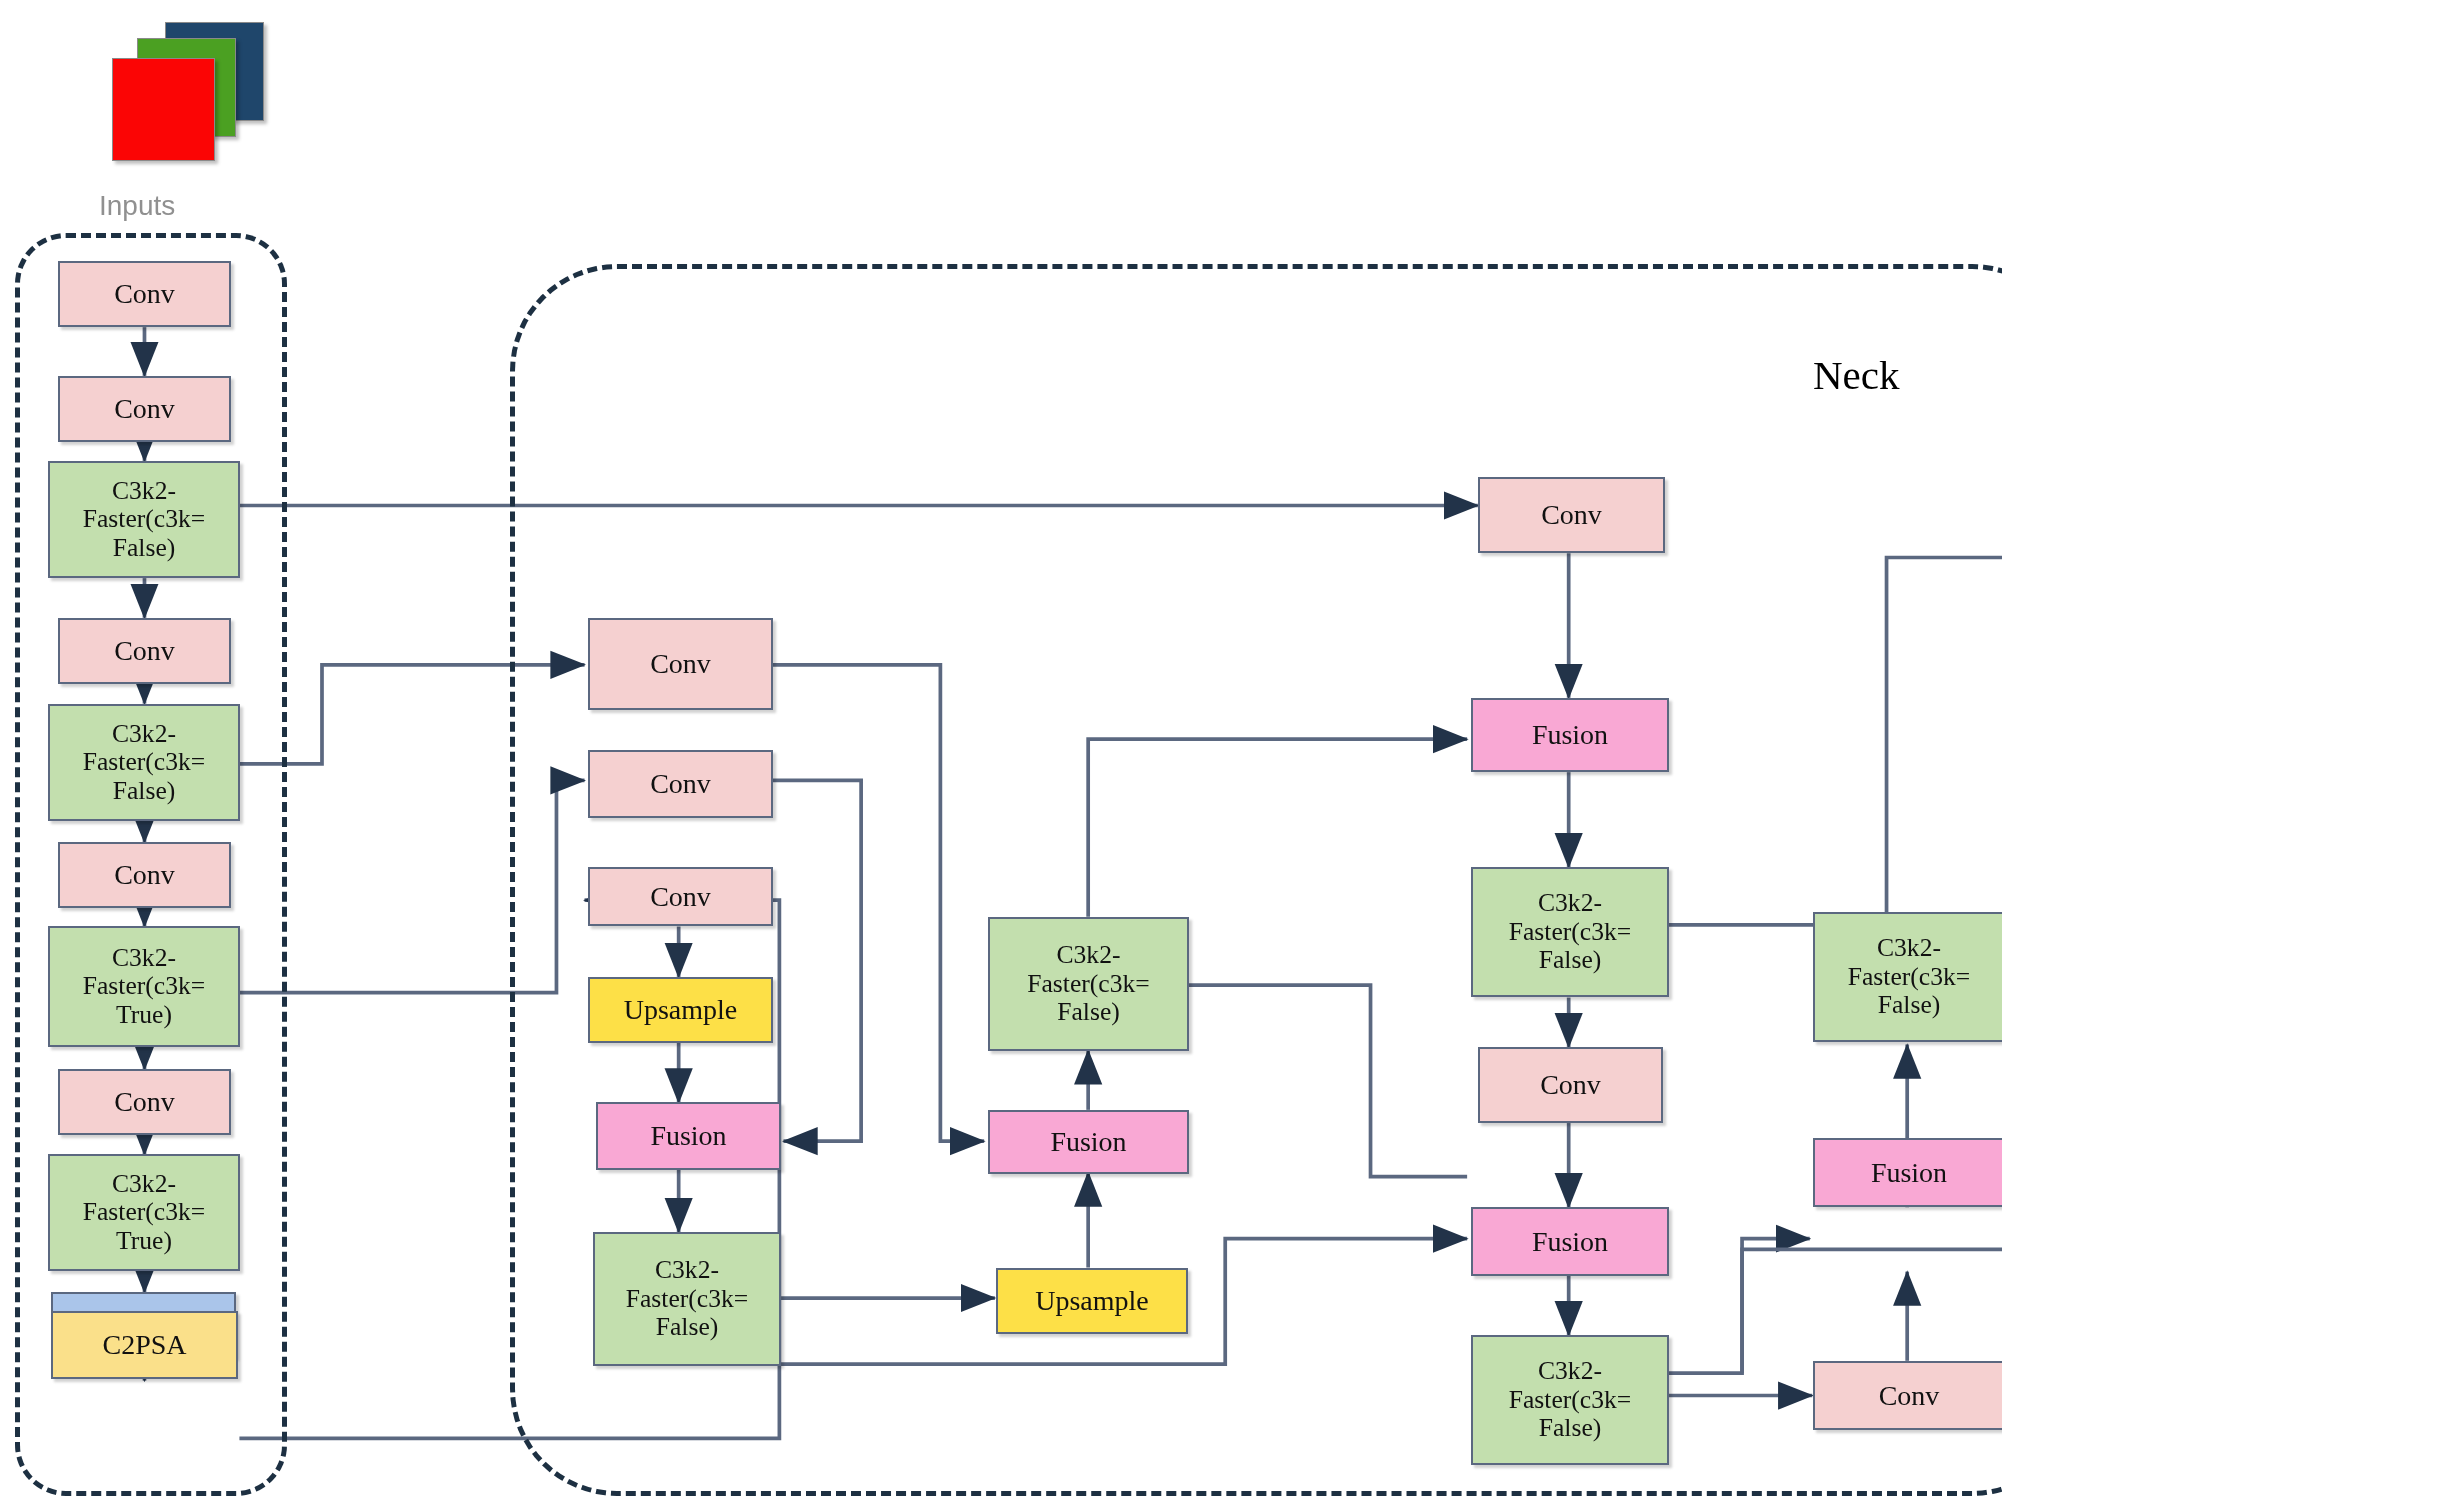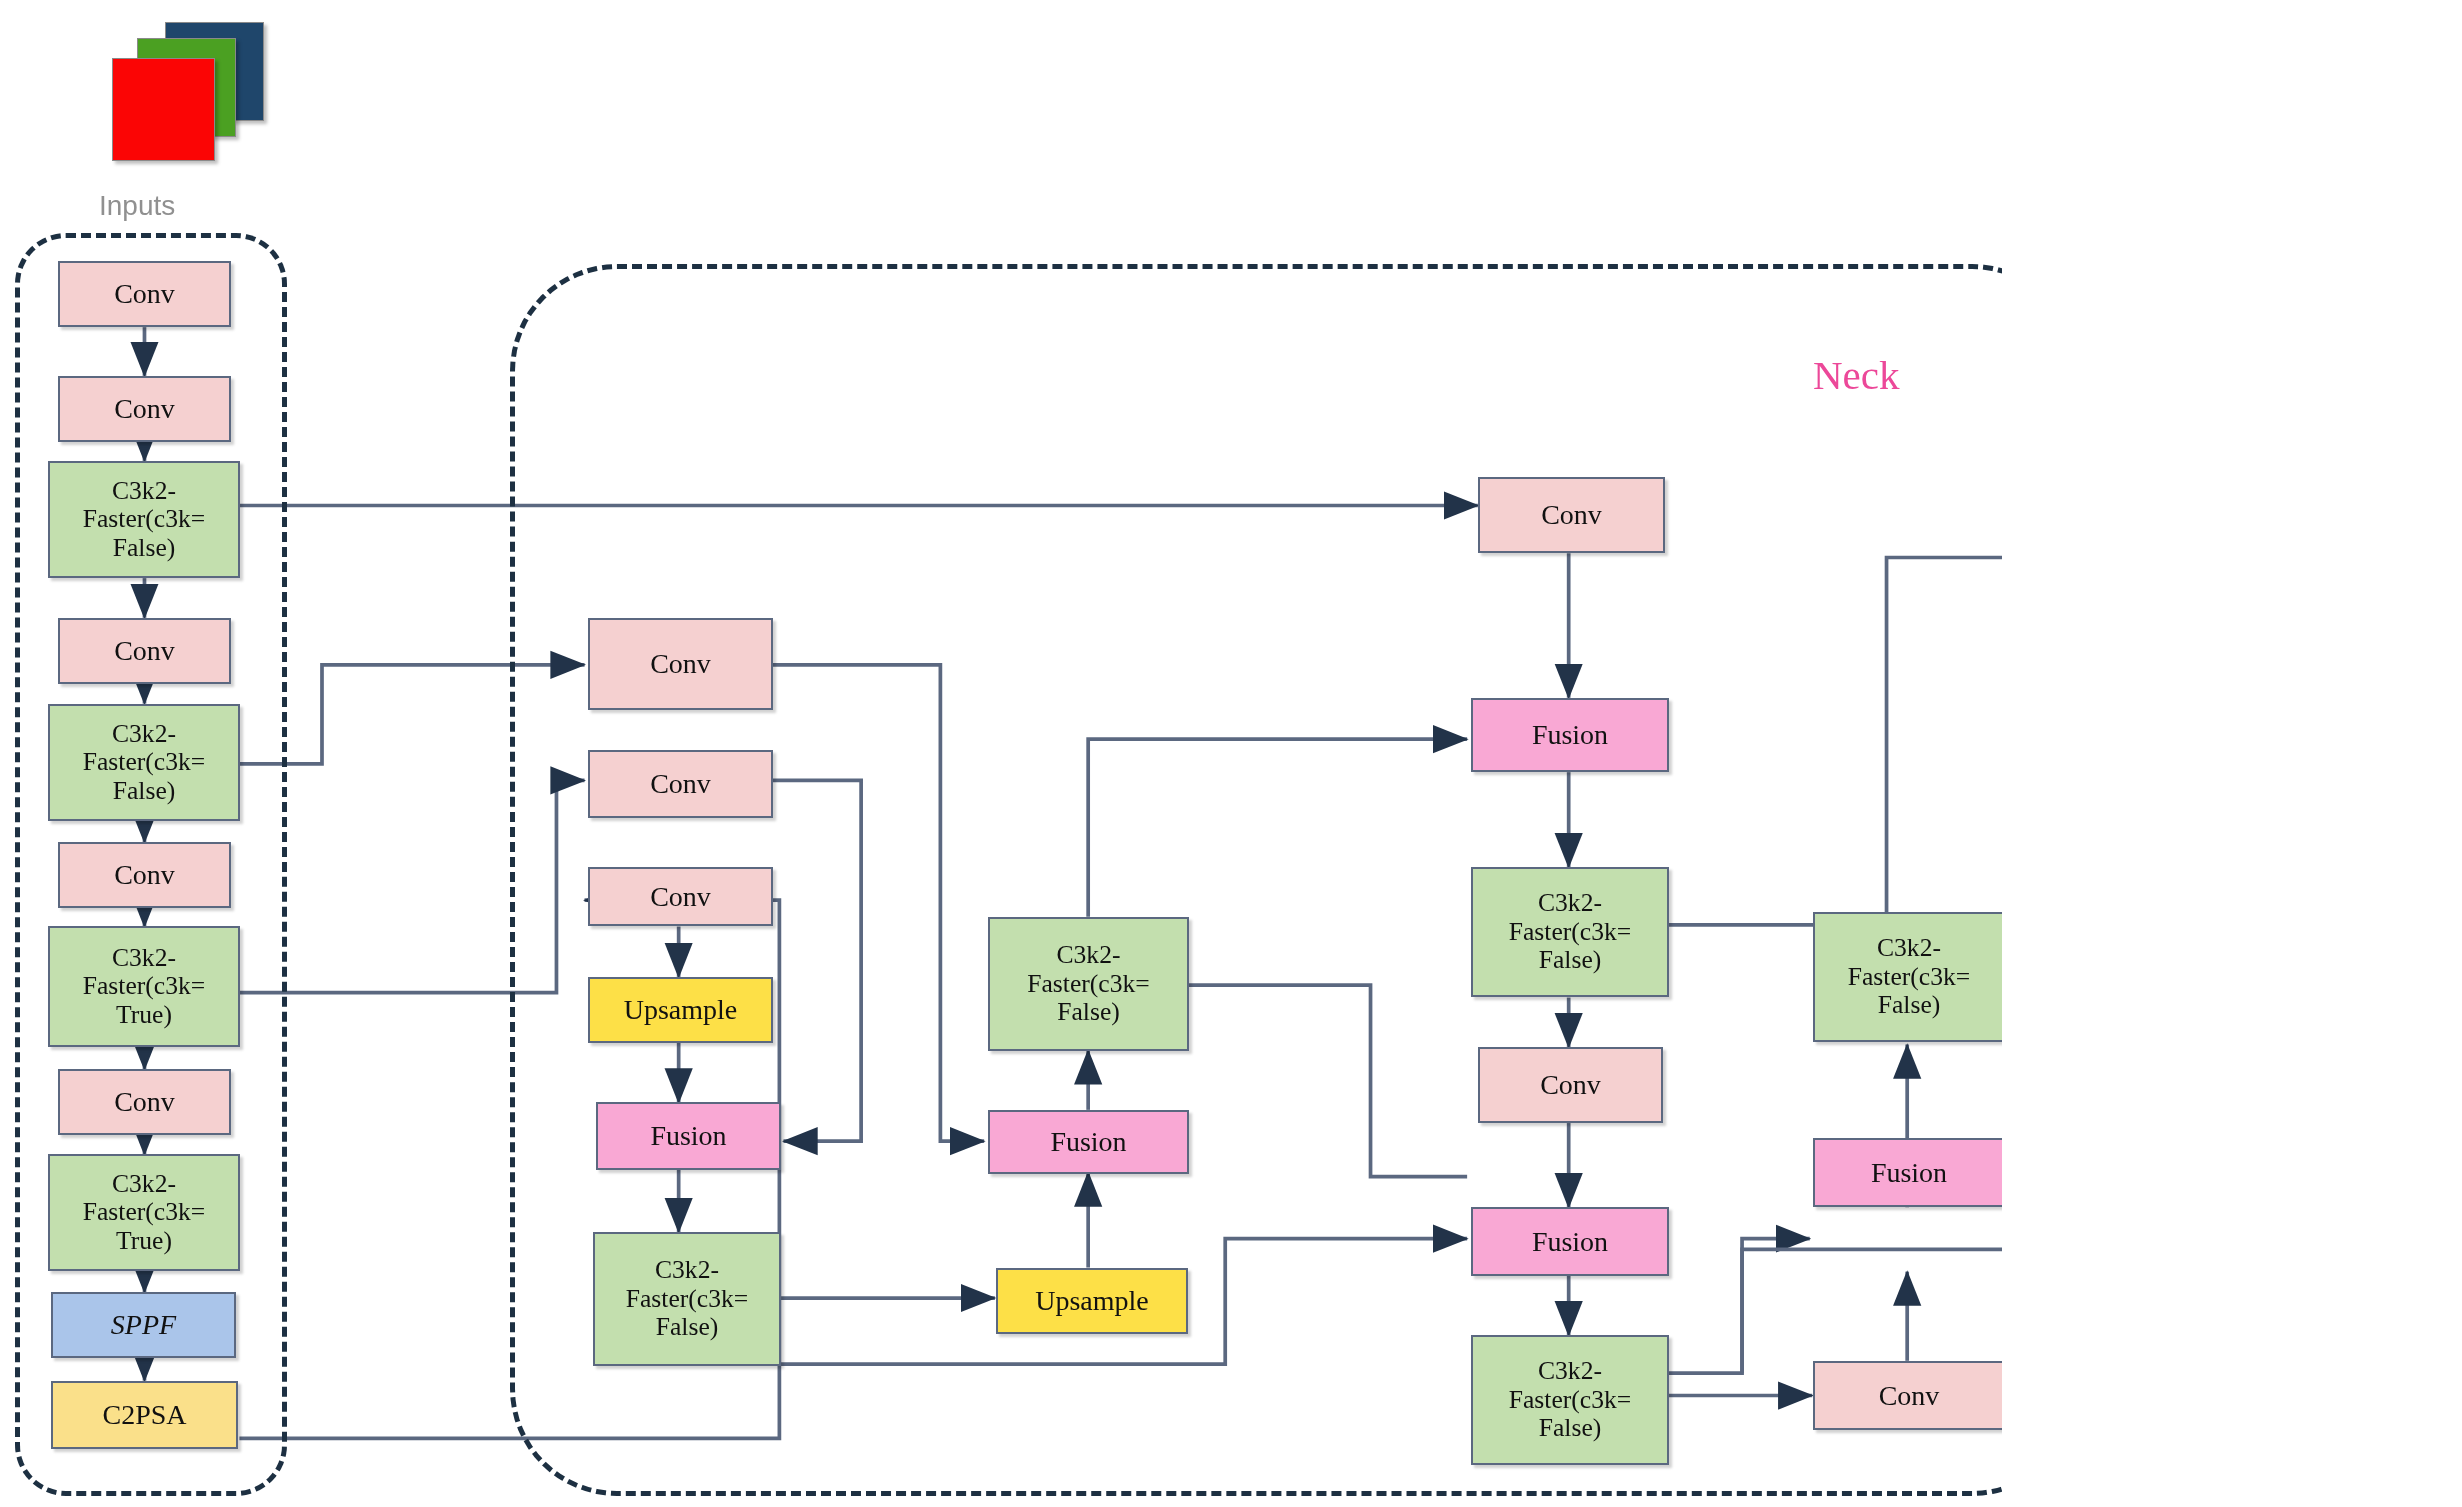--- a/index.html
+++ b/index.html
@@ -48,21 +48,21 @@
     position: absolute;
     box-sizing: border-box;
     border: 5.8px dashed #1d3042;
     background: transparent;
     z-index: 1;
   }
   .grp-label {
     position: absolute;
     font-family: "Liberation Serif", "DejaVu Serif", serif;
     font-size: 41px;
-    color: #ec4899;
+    color: #000000;
     z-index: 6;
   }
   .head-box {
     position: absolute;
     box-sizing: border-box;
     border: 5px solid #16303c;
     border-radius: 43px;
     background: #f0f0f0;
     display: flex;
     align-items: center;
@@ -236,21 +236,21 @@
     <span>Conv</span>
   </div>
   <div class="node n-c3k2" style="left:48px; top:1154px; width:192px; height:117px; white-space:pre-line;">
     <span>C3k2-
 Faster(c3k=
 True)</span>
   </div>
   <div class="node n-sppf" style="left:51px; top:1292px; width:185px; height:66px;">
     <span>SPPF</span>
   </div>
-  <div class="node n-c2psa" style="left:51px; top:1381px; width:187px; height:68px;">
+  <div class="node n-c2psa" style="left:51px; top:1311px; width:187px; height:68px;">
     <span>C2PSA</span>
   </div>
 
   <div class="node n-conv" style="left:588px; top:618px; width:185px; height:92px;">
     <span>Conv</span>
   </div>
   <div class="node n-conv" style="left:588px; top:750px; width:185px; height:68px;">
     <span>Conv</span>
   </div>
   <div class="node n-conv" style="left:588px; top:867px; width:185px; height:59px;">

